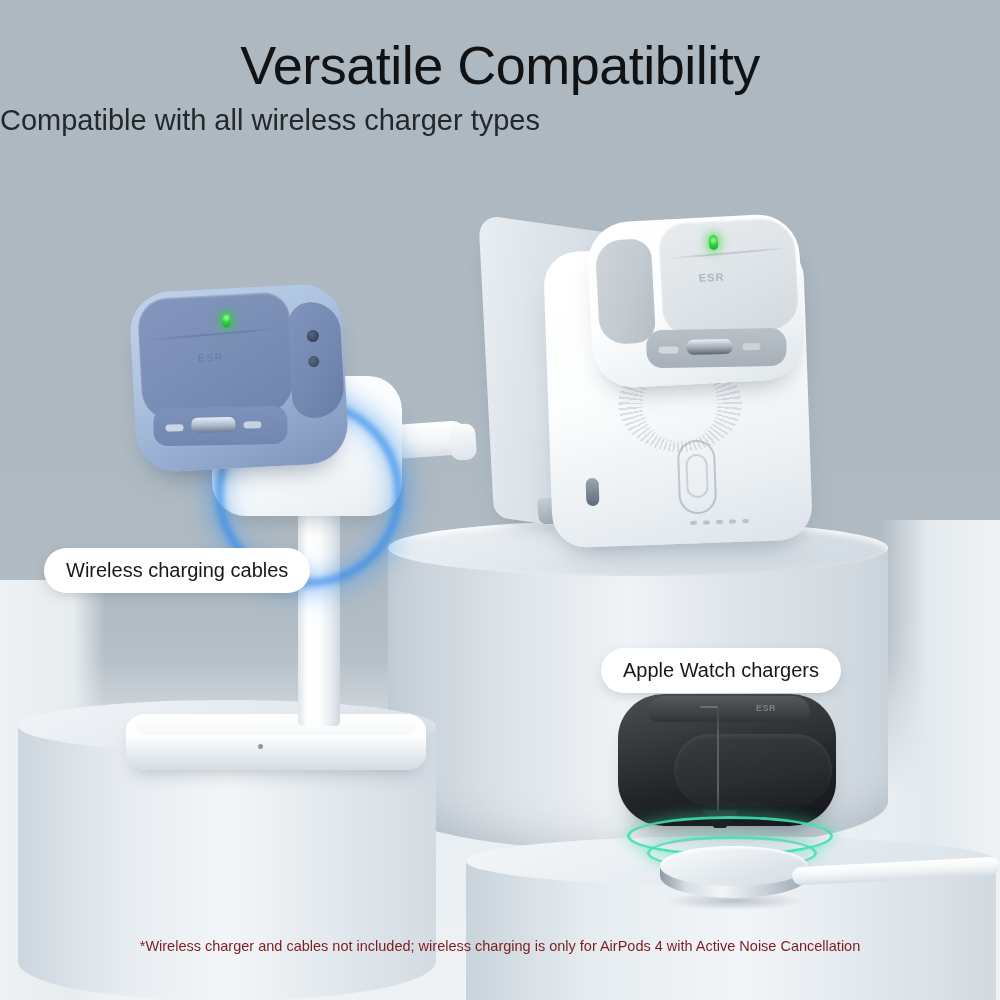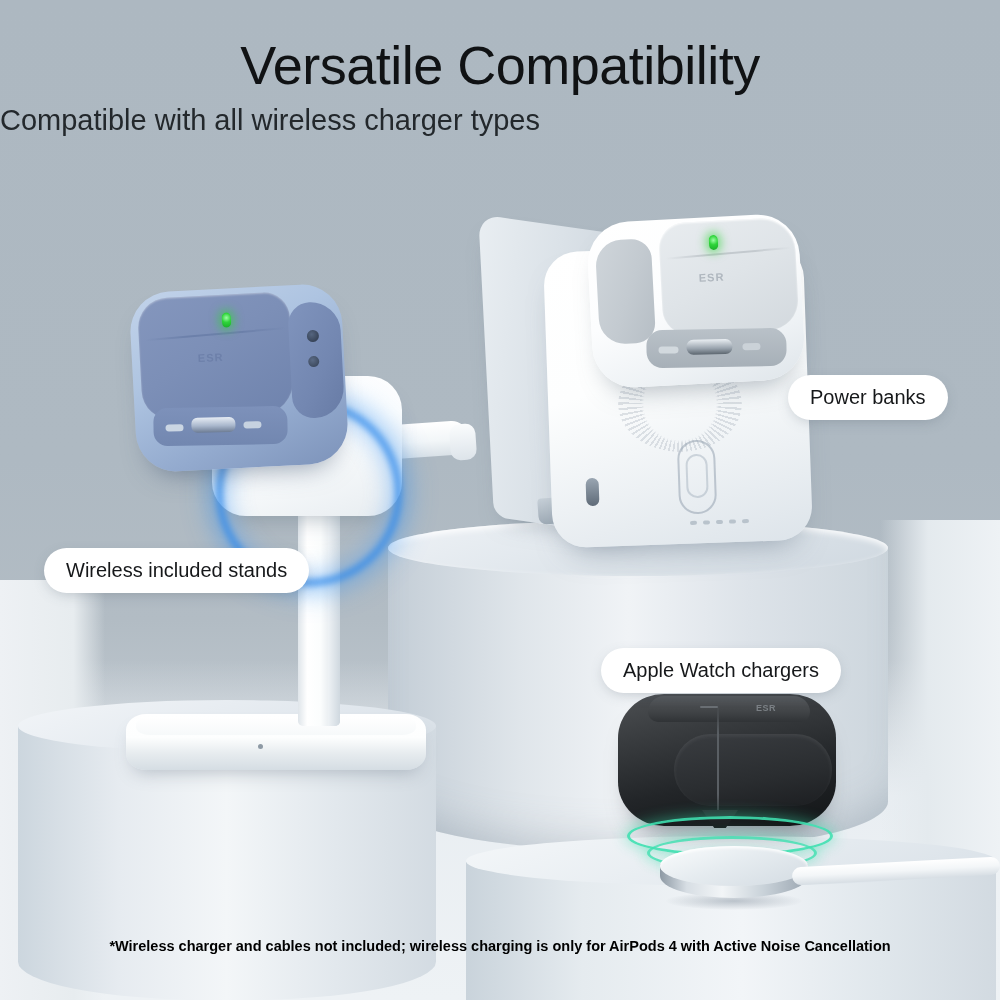--- a/index.html
+++ b/index.html
@@ -344,21 +344,21 @@
   .pill{
     position:absolute; background:#ffffff; border-radius:40px;
     padding:11px 22px; font-size:20px; color:#16181a; white-space:nowrap;
     box-shadow:0 4px 14px -4px rgba(80,95,110,.35);
   }
   #pill-stands{ left:44px; top:548px; }
   #pill-power{ left:788px; top:375px; }
   #pill-watch{ left:601px; top:648px; }
   .footnote{
     position:absolute; left:0; right:0; bottom:46px; text-align:center;
-    font-size:14.5px; color:#000000;font-weight:bold;
+    font-size:14.5px; color:#7f1d1d;
   }
 </style>
 </head>
 <body>
 
 <div id="scene">
 
   <div class="bg-base"></div>
   <div class="bg-floor"></div>
   <div class="bg-left-wall"></div>
@@ -454,18 +454,17 @@
   <div id="puck">
     <div class="puck-shadow"></div>
     <div class="puck-side"></div>
     <div class="puck-top"></div>
   </div>
   <div class="cable"></div>
 
   <div class="title">Versatile Compatibility</div>
   <div class="subtitle">Compatible with all wireless charger types</div>
 
-  <div class="pill" id="pill-stands">Wireless included stands</div>
-  <div class="pill" id="pill-power">Power banks</div>
+  <div class="pill" id="pill-stands">Wireless charging cables</div>
   <div class="pill" id="pill-watch">Apple Watch chargers</div>
 
   <div class="footnote">*Wireless charger and cables not included; wireless charging is only for AirPods 4 with Active Noise Cancellation</div>
 </div>
 
 </body></html>

